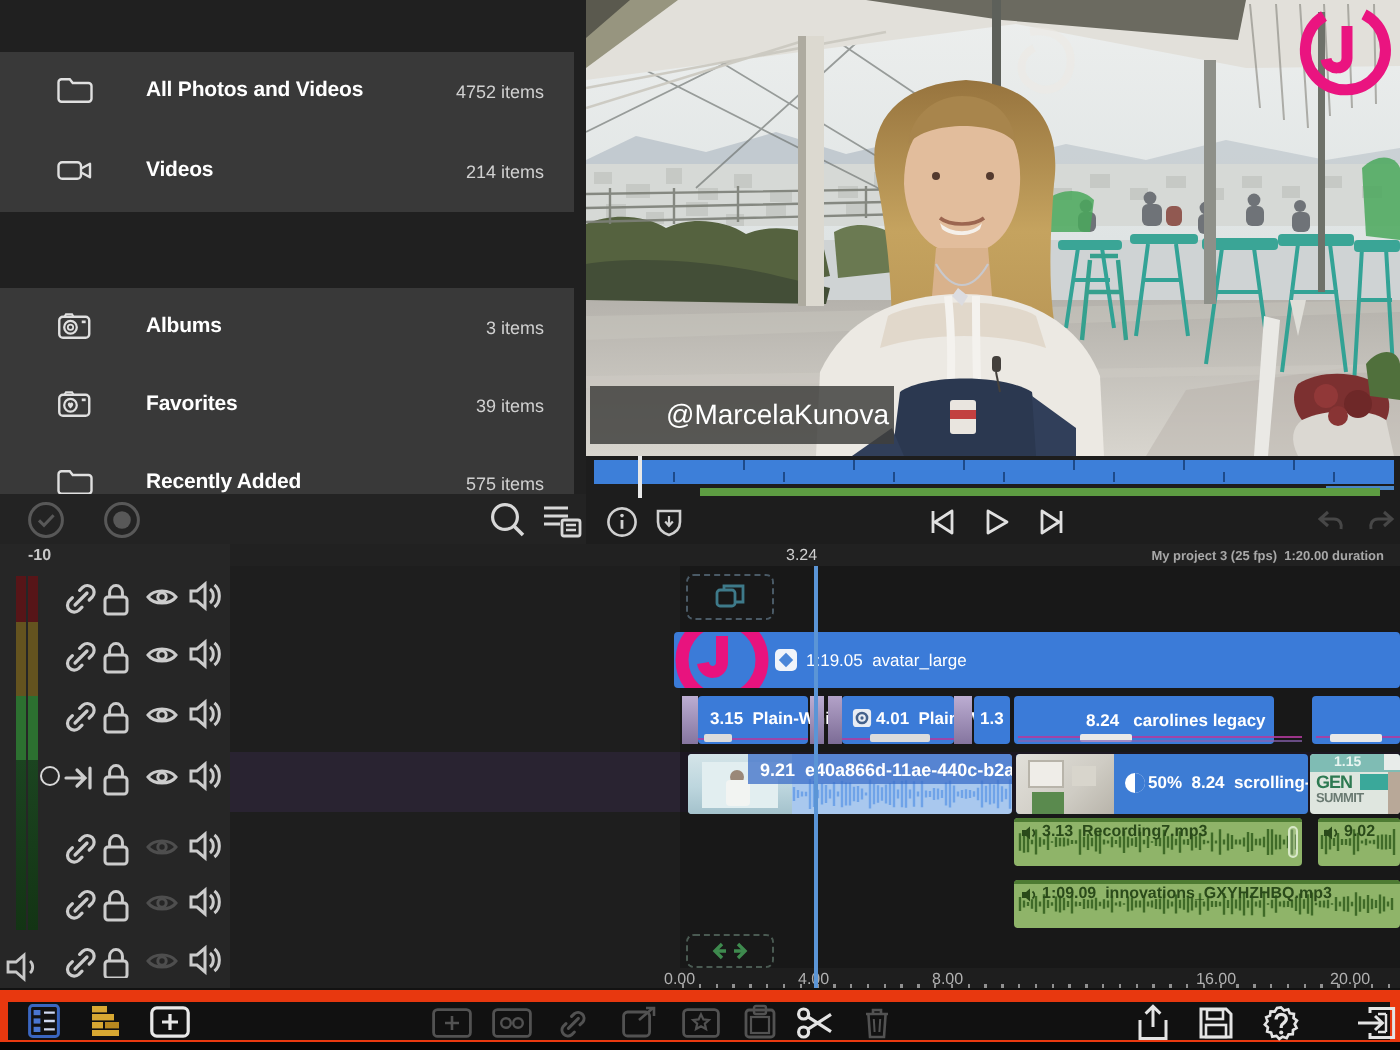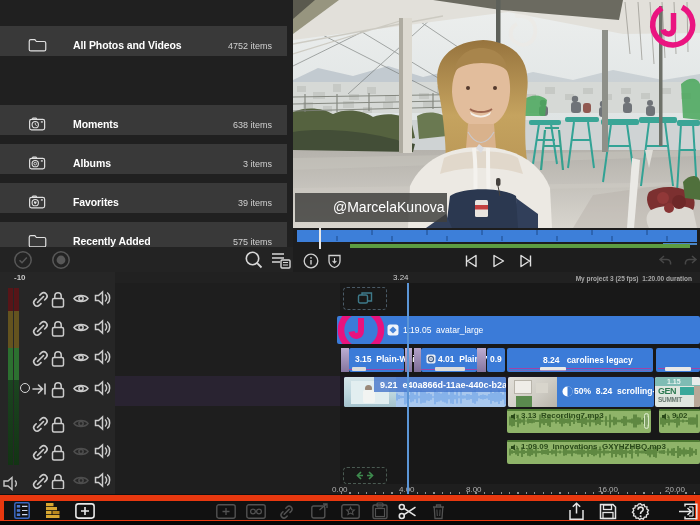--- a/index.html
+++ b/index.html
@@ -5,21 +5,21 @@
 * { margin:0; padding:0; box-sizing:border-box; }
 html,body { width:700px; height:525px; background:#000; overflow:hidden; }
 body { font-family:"Liberation Sans", sans-serif; }
 #app { position:relative; width:700px; height:525px; background:#121212; overflow:hidden; }
 .abs { position:absolute; }
 
 
 #panel { position:absolute; left:0; top:0; width:293px; height:272px; background:#202020; }
 #panel-header { position:absolute; left:0; top:0; width:293px; height:26px; background:#202020; }
 #panel-title { position:absolute; left:0; top:5px; width:293px; text-align:center; color:#f0f0f0; font-size:13px; }
-.prow { position:absolute; left:0; width:287px; height:30px; background:#393939; }
+.prow { position:absolute; left:0; width:287px; height:40px; background:#393939; }
 .prow .picon { position:absolute; left:27px; top:11px; width:21px; height:16.5px; }
 .prow .plabel { position:absolute; left:73px; top:13px; color:#fff; font-size:10.5px; font-weight:bold; letter-spacing:-0.1px; }
 .prow .pcount { position:absolute; right:15px; top:15px; color:#d0d0d0; font-size:9px;margin-left:16px; }
 #panel-toolbar { position:absolute; left:0; top:247px; width:293px; height:25px; background:#232323; }
 
 
 #video { position:absolute; left:293px; top:0; width:407px; height:228px; background:#cfd3d4; overflow:hidden; }
 #minitl { position:absolute; left:293px; top:228px; width:407px; height:22px; background:#1d1d1d; }
 #vctrl { position:absolute; left:293px; top:250px; width:407px; height:22px; background:#1d1d1d; }
 
@@ -38,30 +38,27 @@
 <body>
 <div id="app">
   <div id="panel">
     <div class="prow" style="top:26px;">
       <svg class="picon" width="28" height="22" viewBox="0 0 28 22">
           <path d="M3 5.5 C3 4.4 3.9 3.5 5 3.5 L10.5 3.5 L12.5 6 L23 6 C24.1 6 25 6.9 25 8 L25 16.5 C25 17.6 24.1 18.5 23 18.5 L5 18.5 C3.9 18.5 3 17.6 3 16.5 Z" fill="none" stroke="#e0e0e0" stroke-width="1.6"></path>
         </svg>
       <span class="plabel">All Photos and Videos</span>
         <span class="pcount">4752 items</span>
     </div>
-    <div class="prow" style="top:105px;">
+    <div class="prow" style="top:66px;">
       <svg class="picon" width="28" height="22" viewBox="0 0 28 22">
-          <rect x="3.5" y="4.5" width="20" height="14" rx="2.5" fill="none" stroke="#e0e0e0" stroke-width="1.6"></rect>
-          <path d="M7 4.5 L8 2.8 L12 2.8 L13 4.5" fill="none" stroke="#e0e0e0" stroke-width="1.4"></path>
-          <circle cx="11" cy="11.5" r="4.2" fill="none" stroke="#e0e0e0" stroke-width="1.5"></circle>
-          <path d="M11 9 L11 11.5 L13 12.8" fill="none" stroke="#e0e0e0" stroke-width="1.2"></path>
-          <rect x="18.5" y="7" width="2.6" height="1.8" fill="#e0e0e0"></rect>
-        </svg>
-      <span class="plabel">Moments</span>
-        <span class="pcount">638 items</span>
+          <rect x="3" y="5.5" width="15" height="11" rx="2.5" fill="none" stroke="#e0e0e0" stroke-width="1.6"></rect>
+          <path d="M18.5 9.5 L24 6.5 L24 15.5 L18.5 12.5" fill="none" stroke="#e0e0e0" stroke-width="1.6" stroke-linejoin="round"></path>
+        </svg>
+      <span class="plabel">Videos</span>
+        <span class="pcount">214 items</span>
     </div>
     <div class="prow" style="top:144px;text-align:center;">
       <svg class="picon" width="28" height="22" viewBox="0 0 28 22">
           <rect x="3.5" y="4.5" width="20" height="14" rx="2.5" fill="none" stroke="#e0e0e0" stroke-width="1.6"></rect>
           <path d="M7 4.5 L8 2.8 L12 2.8 L13 4.5" fill="none" stroke="#e0e0e0" stroke-width="1.4"></path>
           <circle cx="11" cy="11.5" r="4.2" fill="none" stroke="#e0e0e0" stroke-width="1.5"></circle>
           <circle cx="11" cy="11.5" r="1.8" fill="none" stroke="#e0e0e0" stroke-width="1.2"></circle>
           <rect x="18.5" y="7" width="2.6" height="1.8" fill="#e0e0e0"></rect>
         </svg>
       <span class="plabel">Albums</span>
@@ -450,23 +447,23 @@
           <rect x="0.5" y="0.5" width="10" height="10" rx="2" fill="#e8ecf4"></rect>
           <circle cx="5.5" cy="5.5" r="2.8" fill="none" stroke="#44618c" stroke-width="1.4"></circle>
           <circle cx="5.5" cy="5.5" r="0.9" fill="#44618c"></circle>
         </svg>
       <span class="cliptext abs" style="left:17px;top:6px;font-size:8.5px;">4.01&nbsp; Plain-Wh</span>
       <div class="abs" style="left:0;bottom:2px;width:56px;height:1.5px;background:#b43a9e;opacity:0.8;"></div>
       <div class="abs" style="left:14px;bottom:1.5px;width:30px;height:3.5px;background:#dcdcdc;border-radius:1px;"></div>
     </div>
     <div class="abs" style="left:477px;top:76px;width:9px;height:24px;background:linear-gradient(180deg,#bcadd2,#85759f);"></div>
     <div class="clip" style="left:487px;top:76px;width:18px;height:24px;background:#3b7bd8;">
-      <span class="cliptext abs" style="left:3px;top:6px;font-size:8.5px;">0.9</span>
-    </div>
-    <div class="clip" style="left:507px;top:76px;width:146px;height:24px;background:#3b7bd8;">
+      <span class="cliptext abs" style="left:3px;top:6px;font-size:8.5px;">1.3</span>
+    </div>
+    <div class="clip" style="left:507px;top:76px;width:130px;height:24px;background:#3b7bd8;">
       <span class="cliptext abs" style="left:36px;top:7px;font-size:8.5px;">8.24&nbsp;&nbsp; carolines legacy</span>
       <div class="abs" style="left:2px;bottom:3px;width:142px;height:1.5px;background:#b43a9e;opacity:0.85;"></div>
       <div class="abs" style="left:33px;bottom:1px;width:26px;height:4.5px;background:#e8e8e8;border-radius:1px;"></div>
       <div class="abs" style="left:2px;bottom:1px;width:142px;height:1px;background:#8a62b0;opacity:0.7;"></div>
     </div>
     <div class="clip" style="left:656px;top:76px;width:44px;height:24px;background:#3b7bd8;">
       <div class="abs" style="left:2px;bottom:3px;width:42px;height:1.5px;background:#b43a9e;opacity:0.85;"></div>
       <div class="abs" style="left:9px;bottom:1px;width:26px;height:4.5px;background:#e8e8e8;border-radius:1px;"></div>
     </div>
 

